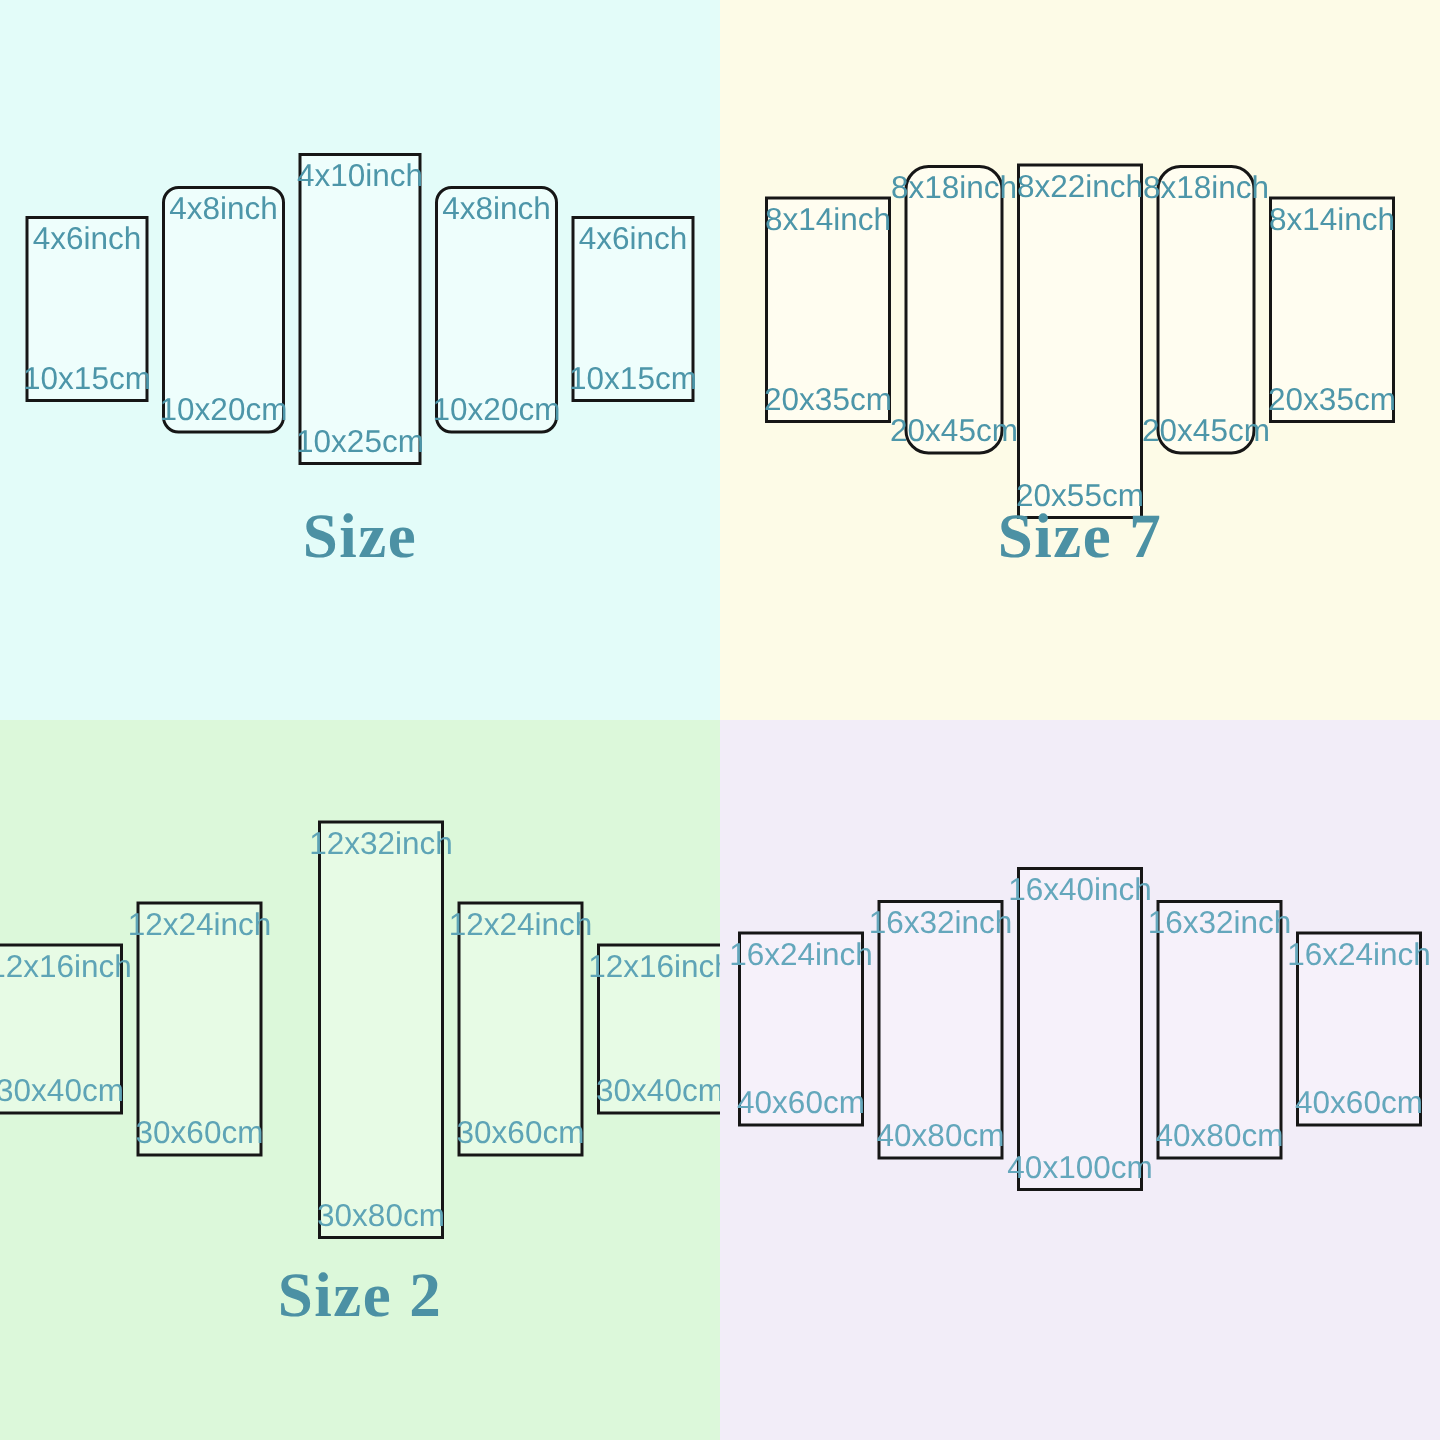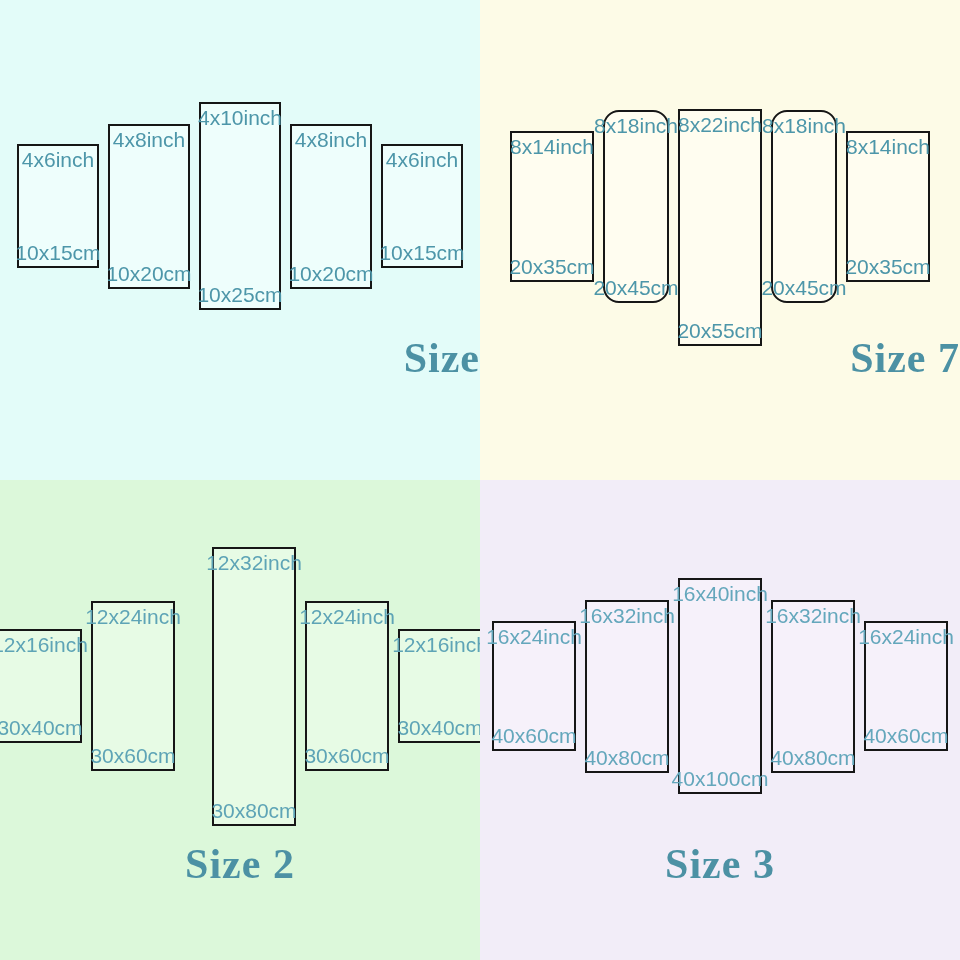--- a/index.html
+++ b/index.html
@@ -50,26 +50,26 @@
     position: absolute;
     left: 0;
     width: 100%;
     text-align: center;
     font-family: "Liberation Serif", serif;
     font-weight: 700;
     font-size: 42px;
     letter-spacing: 1px;
     color: var(--title, #4c91a4);
   }
-  .q0 .size-title, .q1 .size-title { top: 334px; text-align: right; }
+  .q0 .size-title, .q1 .size-title { top: 334px; }
   .q2 .size-title, .q3 .size-title { top: 360px; }
 
   
   .q0 .p0, .q0 .p4 { width: 82px; height: 124px; }
-  .q0 .p1, .q0 .p3 { width: 82px; height: 165px; }
+  .q0 .p1, .q0 .p3 { width: 82px; height: 165px; border-radius: 11px; }
   .q0 .p2          { width: 82px; height: 208px; }
 
   .q1 .p0, .q1 .p4 { width: 84px; height: 151px; }
   .q1 .p1, .q1 .p3 { width: 66px; height: 193px; border-radius: 16px; }
   .q1 .p2          { width: 84px; height: 237px; margin-top: 42px; }
 
   .q2 .p0, .q2 .p4 { width: 84px; height: 114px; }
   .q2 .p1, .q2 .p3 { width: 84px; height: 170px; gap: 33px; }
   .q2 .p2          { width: 84px; height: 279px; margin-left: 28px; }
 
@@ -176,16 +176,15 @@
       </div>
       <div class="panel p3">
         <span class="dim">16x32inch</span>
         <span class="dim">40x80cm</span>
       </div>
       <div class="panel p4">
         <span class="dim">16x24inch</span>
         <span class="dim">40x60cm</span>
       </div>
     </div>
-    <div class="size-title">Size 3</div>
   </div>
 
 </div>
 
 </body></html>

